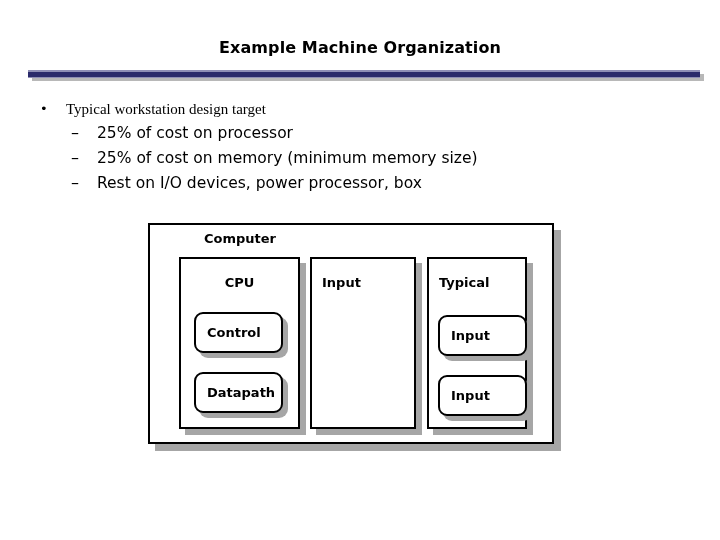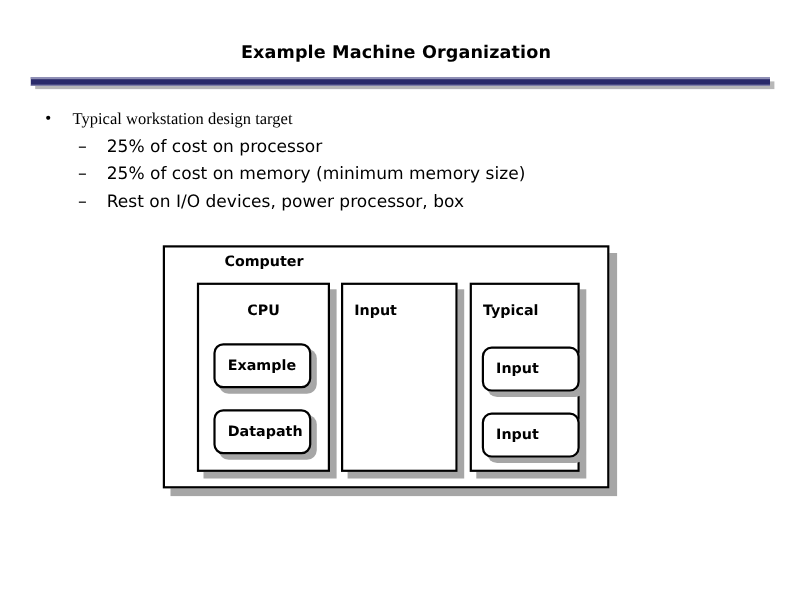--- a/index.html
+++ b/index.html
@@ -278,21 +278,21 @@
 
   <div class="col-wrap" id="col-devices">
     <div class="col-shadow"></div>
     <div class="col-box"></div>
     <div class="col-label leftal">Typical</div>
   </div>
 
   <div class="round-wrap" id="box-control">
     <div class="round-shadow"></div>
     <div class="round-box">
-      <span class="round-label">Example</span>
+      <span class="round-label">Control</span>
     </div>
   </div>
 
   <div class="round-wrap" id="box-datapath">
     <div class="round-shadow"></div>
     <div class="round-box">
       <span class="round-label">Datapath</span>
     </div>
   </div>
 

